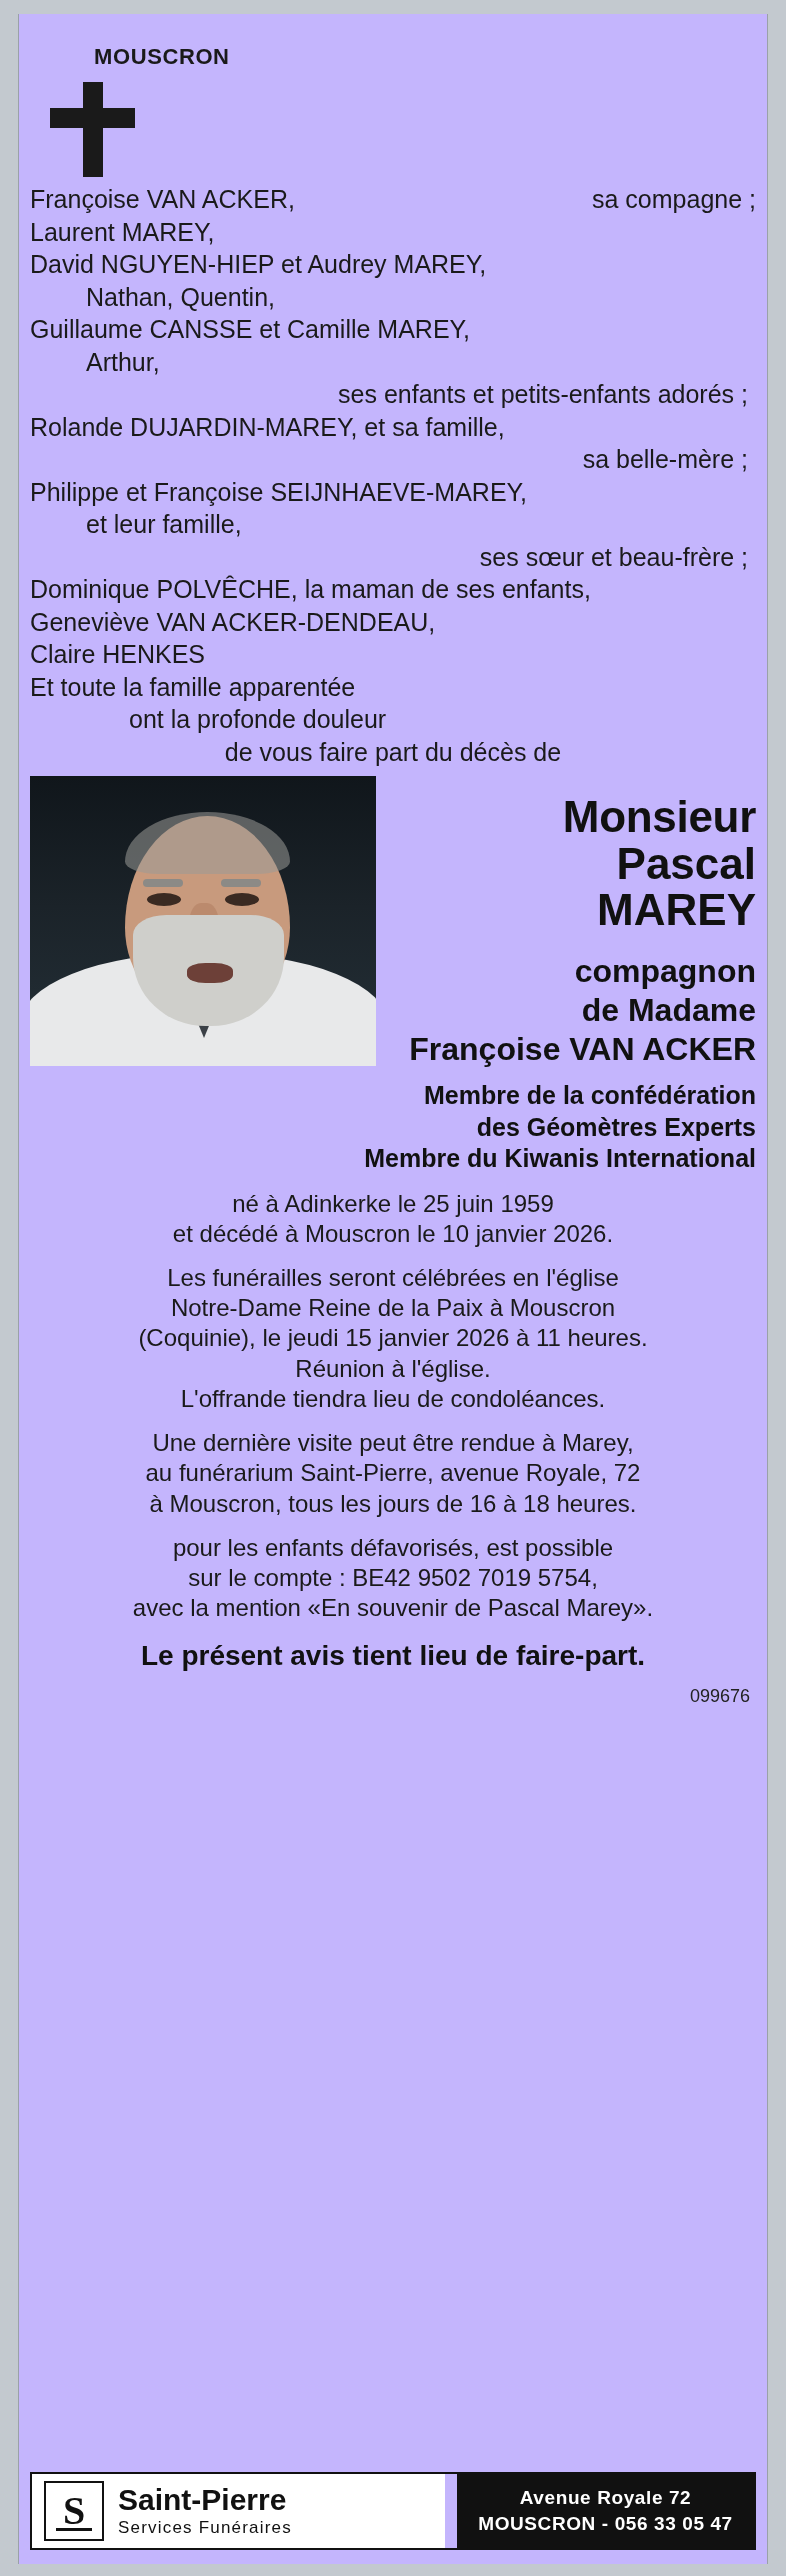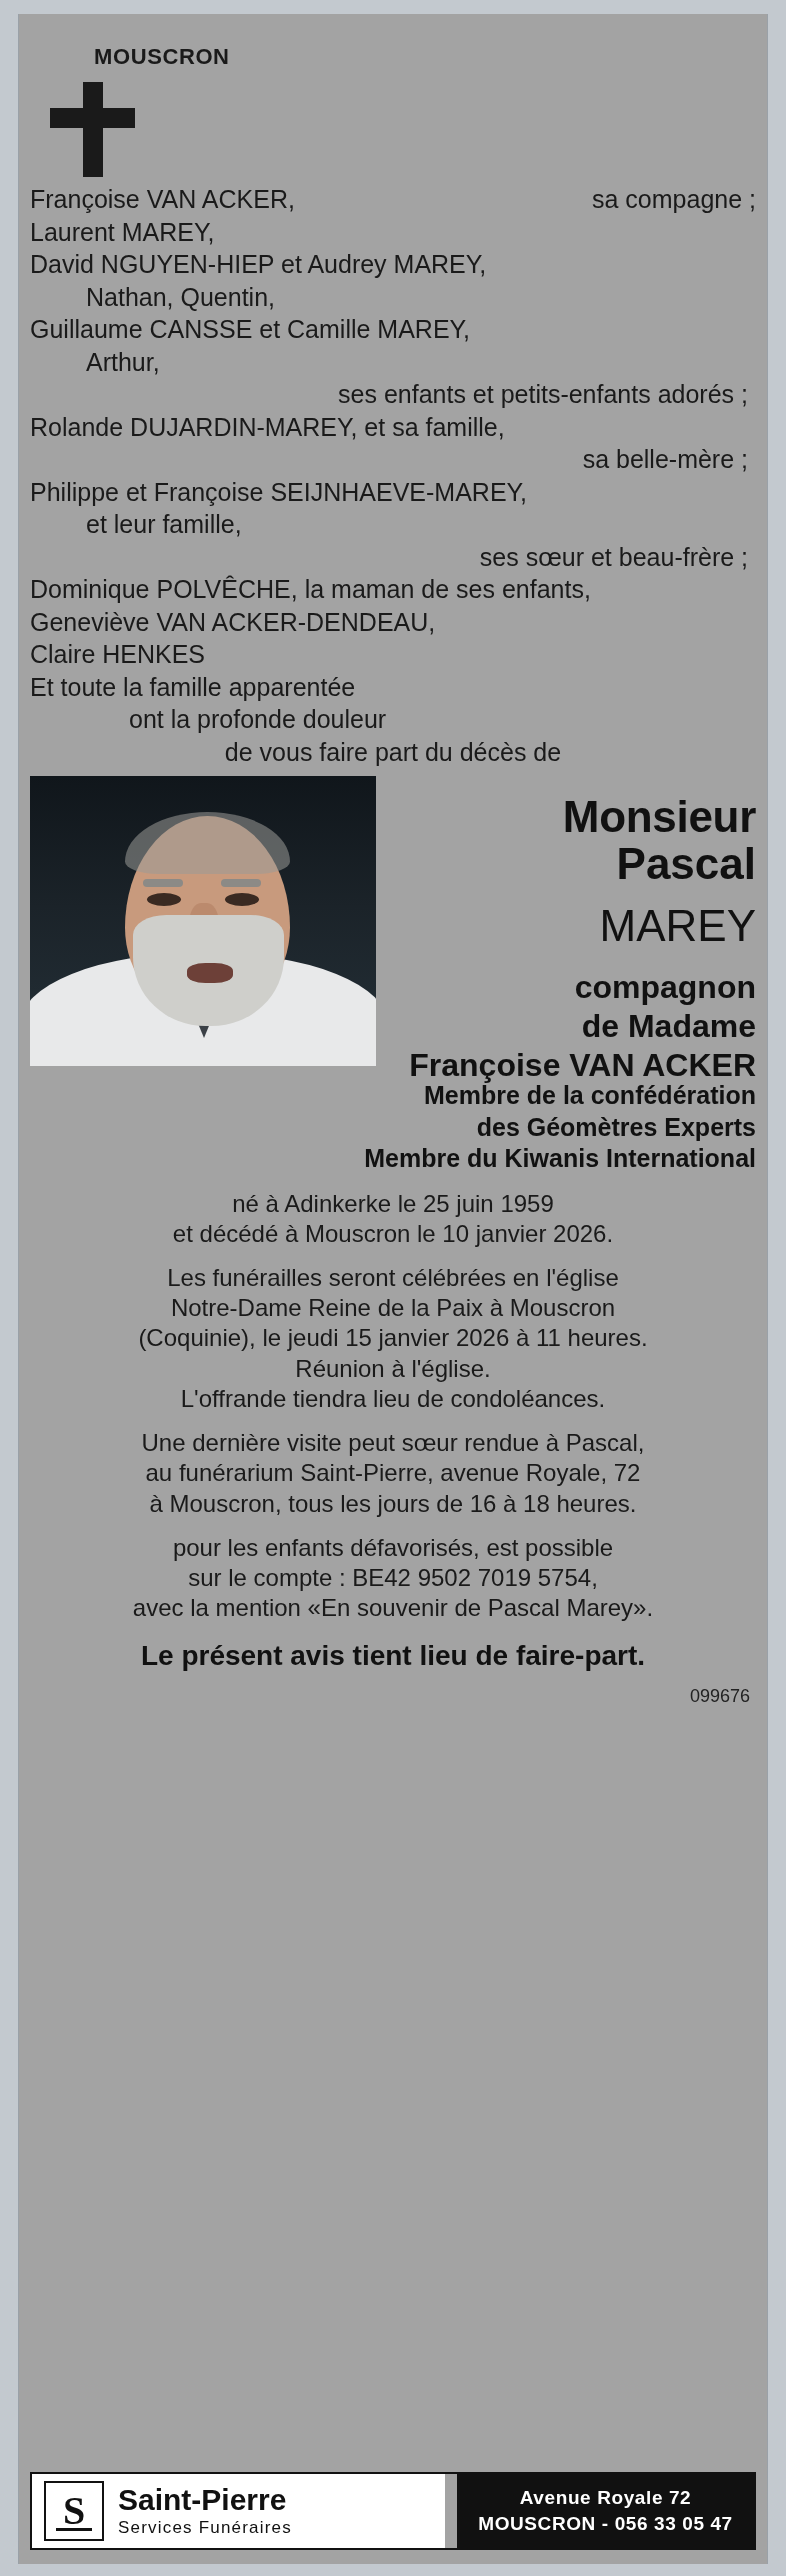--- a/index.html
+++ b/index.html
@@ -19,21 +19,21 @@
     height: 2576px;
     background: #c3c9cf;
     box-sizing: border-box;
   }
   .card {
     position: absolute;
     left: 18px;
     top: 14px;
     width: 750px;
     height: 2550px;
-    background: #a3a3a3;
+    background: #c4b5fd;
     box-sizing: border-box;
     overflow: hidden;
   }
   
   .edge-left, .edge-right {
     position: absolute;
     top: 0;
     width: 1px;
     height: 100%;
     background: #9aa1a8;
@@ -219,23 +219,22 @@
     line-height: 1.06;
     letter-spacing: -0.3px;
   }
   .name-block .n2 {
     font-size: 44px;
     font-weight: bold;
     line-height: 1.06;
   }
   .name-block .n3 {
     font-size: 44px;
-    font-weight: normal;
+    font-weight: bold;
     line-height: 1.06;
-    margin-top: 16px;
   }
   .name-block .sub {
     margin-top: 18px;
     font-size: 32px;
     font-weight: bold;
     line-height: 1.22;
   }
 
   .memberships {
     margin-top: 14px;
@@ -430,21 +429,21 @@
         <div>Les funérailles seront célébrées en l'église</div>
         <div>Notre-Dame Reine de la Paix à Mouscron</div>
         <div>
           <span>(Coquinie), </span><span class="b">le jeudi 15 janvier 2026 à 11 heures</span><span>.</span>
         </div>
         <div>Réunion à l'église.</div>
         <div>L'offrande tiendra lieu de condoléances.</div>
       </div>
 
       <div class="para">
-        <div>Une dernière visite peut sœur rendue à Pascal,</div>
+        <div>Une dernière visite peut être rendue à Marey,</div>
         <div>
           <span>au funérarium </span><span class="b">Saint-Pierre</span><span>, avenue Royale, 72</span>
         </div>
         <div>
           <span>à </span><span class="b">Mouscron</span><span>, tous les jours de 16 à 18 heures.</span>
         </div>
       </div>
 
       <div class="para">
         <div>pour les enfants défavorisés, est possible</div>

